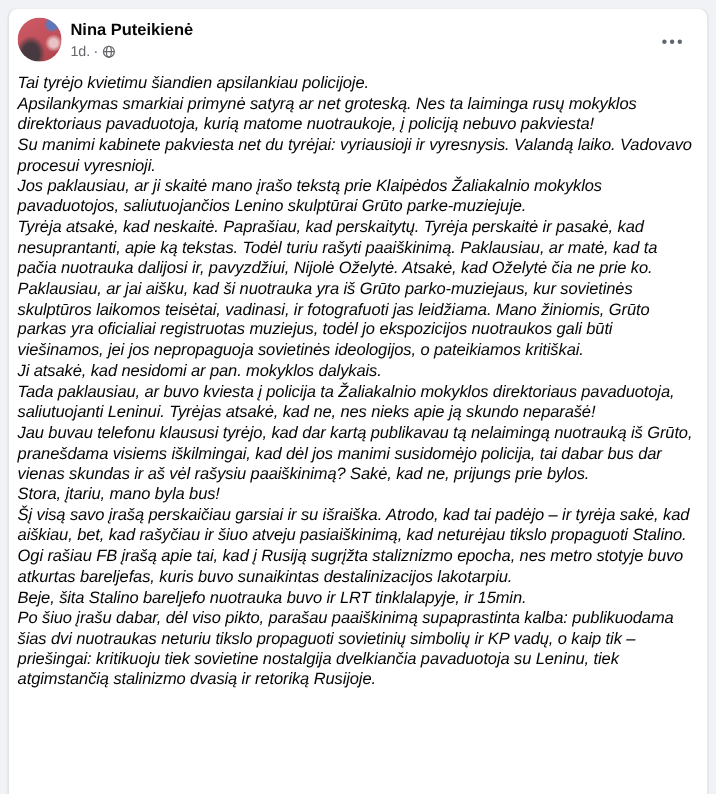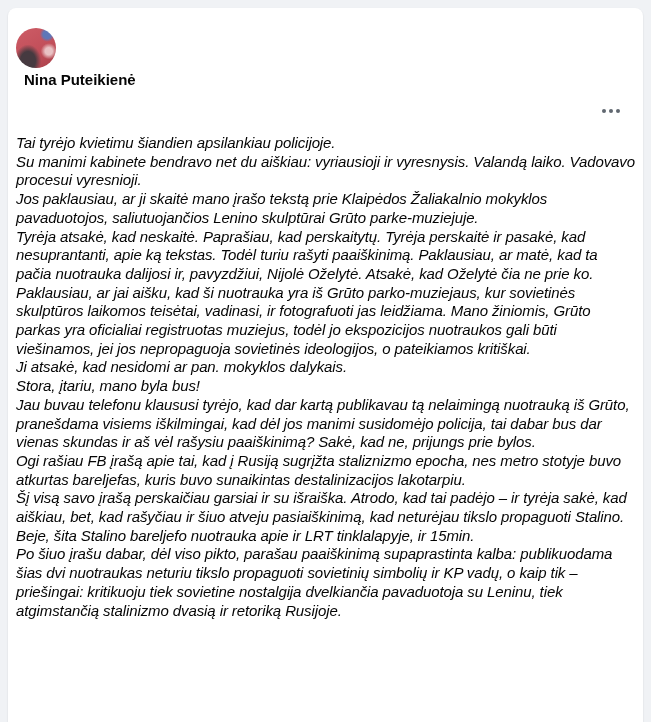--- a/index.html
+++ b/index.html
@@ -13,22 +13,21 @@
     position: absolute;
     left: 8px; top: 8px;
     width: 635px; height: 780px;
     background: #ffffff;
     border-radius: 8px;
     box-shadow: 0 1px 2px rgba(0,0,0,.12);
   }
   .post-header {
     display: flex;
     align-items: flex-start;
-    padding: 20px 8px 4px 8px;
-    flex-direction: column;
+    padding: 8px 8px 4px 8px;
   }
   .avatar {
     width: 40px; height: 40px;
     border-radius: 50%;
     flex: 0 0 40px;
     cursor: pointer;
     background:
       radial-gradient(circle at 78% 16%, #5f77b8 0 9%, rgba(95,119,184,0) 16%),
       radial-gradient(circle at 82% 58%, #e9c2c4 0 9%, rgba(233,194,196,0) 20%),
       radial-gradient(ellipse 55% 68% at 30% 82%, #463a40 0 34%, rgba(70,58,64,0) 60%),
@@ -84,38 +83,51 @@
 </head>
 <body>
 
 <div class="post-card">
 
   <div class="post-header">
     <div class="avatar"></div>
 
     <div class="header-text">
       <div class="author-name">Nina Puteikienė</div>
+      <div class="meta-row">
+        <span>1d.</span>
+        <span>·</span>
+        <span class="globe">
+          <svg width="12" height="12" viewBox="0 0 16 16" fill="none">
+            <circle cx="8" cy="8" r="6.6" stroke="#65676b" stroke-width="1.5"></circle>
+            <path d="M1.6 8 H14.4" stroke="#65676b" stroke-width="1.5"></path>
+            <ellipse cx="8" cy="8" rx="3" ry="6.6" stroke="#65676b" stroke-width="1.5"></ellipse>
+          </svg>
+        </span>
+      </div>
     </div>
 
     <button class="more-btn">
       <span style="display:flex;gap:3px;">
         <i></i>
           <i></i>
           <i></i>
       </span>
     </button>
   </div>
 
   <div class="post-text">
     <div class="para">Tai tyrėjo kvietimu šiandien apsilankiau policijoje.</div>
-    <div class="para">Su manimi kabinete bendravo net du aiškiau: vyriausioji ir vyresnysis. Valandą laiko. Vadovavo procesui vyresnioji.</div>
+    <div class="para">Apsilankymas smarkiai primynė satyrą ar net groteską. Nes ta laiminga rusų mokyklos direktoriaus pavaduotoja, kurią matome nuotraukoje, į policiją nebuvo pakviesta!</div>
+    <div class="para">Su manimi kabinete pakviesta net du tyrėjai: vyriausioji ir vyresnysis. Valandą laiko. Vadovavo procesui vyresnioji.</div>
     <div class="para">Jos paklausiau, ar ji skaitė mano įrašo tekstą prie Klaipėdos Žaliakalnio mokyklos pavaduotojos, saliutuojančios Lenino skulptūrai Grūto parke-muziejuje.</div>
     <div class="para">Tyrėja atsakė, kad neskaitė. Paprašiau, kad perskaitytų. Tyrėja perskaitė ir pasakė, kad nesuprantanti, apie ką tekstas. Todėl turiu rašyti paaiškinimą. Paklausiau, ar matė, kad ta pačia nuotrauka dalijosi ir, pavyzdžiui, Nijolė Oželytė. Atsakė, kad Oželytė čia ne prie ko. Paklausiau, ar jai aišku, kad ši nuotrauka yra iš Grūto parko-muziejaus, kur sovietinės skulptūros laikomos teisėtai, vadinasi, ir fotografuoti jas leidžiama. Mano žiniomis, Grūto parkas yra oficialiai registruotas muziejus, todėl jo ekspozicijos nuotraukos gali būti viešinamos, jei jos nepropaguoja sovietinės ideologijos, o pateikiamos kritiškai.</div>
     <div class="para">Ji atsakė, kad nesidomi ar pan. mokyklos dalykais.</div>
+    <div class="para">Tada paklausiau, ar buvo kviesta į policija ta Žaliakalnio mokyklos direktoriaus pavaduotoja, saliutuojanti Leninui. Tyrėjas atsakė, kad ne, nes nieks apie ją skundo neparašė!</div>
+    <div class="para">Jau buvau telefonu klaususi tyrėjo, kad dar kartą publikavau tą nelaimingą nuotrauką iš Grūto, pranešdama visiems iškilmingai, kad dėl jos manimi susidomėjo policija, tai dabar bus dar vienas skundas ir aš vėl rašysiu paaiškinimą? Sakė, kad ne, prijungs prie bylos.</div>
     <div class="para">Stora, įtariu, mano byla bus!</div>
-    <div class="para">Jau buvau telefonu klaususi tyrėjo, kad dar kartą publikavau tą nelaimingą nuotrauką iš Grūto, pranešdama visiems iškilmingai, kad dėl jos manimi susidomėjo policija, tai dabar bus dar vienas skundas ir aš vėl rašysiu paaiškinimą? Sakė, kad ne, prijungs prie bylos.</div>
+    <div class="para">Šį visą savo įrašą perskaičiau garsiai ir su išraiška. Atrodo, kad tai padėjo – ir tyrėja sakė, kad aiškiau, bet, kad rašyčiau ir šiuo atveju pasiaiškinimą, kad neturėjau tikslo propaguoti Stalino.</div>
     <div class="para">Ogi rašiau FB įrašą apie tai, kad į Rusiją sugrįžta staliznizmo epocha, nes metro stotyje buvo atkurtas bareljefas, kuris buvo sunaikintas destalinizacijos lakotarpiu.</div>
-    <div class="para">Šį visą savo įrašą perskaičiau garsiai ir su išraiška. Atrodo, kad tai padėjo – ir tyrėja sakė, kad aiškiau, bet, kad rašyčiau ir šiuo atveju pasiaiškinimą, kad neturėjau tikslo propaguoti Stalino.</div>
-    <div class="para">Beje, šita Stalino bareljefo nuotrauka apie ir LRT tinklalapyje, ir 15min.</div>
+    <div class="para">Beje, šita Stalino bareljefo nuotrauka buvo ir LRT tinklalapyje, ir 15min.</div>
     <div class="para">Po šiuo įrašu dabar, dėl viso pikto, parašau paaiškinimą supaprastinta kalba: publikuodama šias dvi nuotraukas neturiu tikslo propaguoti sovietinių simbolių ir KP vadų, o kaip tik – priešingai: kritikuoju tiek sovietine nostalgija dvelkiančia pavaduotoja su Leninu, tiek atgimstančią stalinizmo dvasią ir retoriką Rusijoje.</div>
   </div>
 
 </div>
 
 </body></html>

